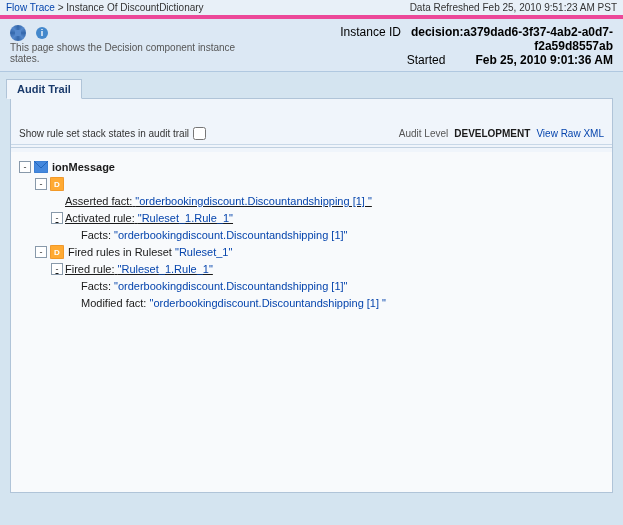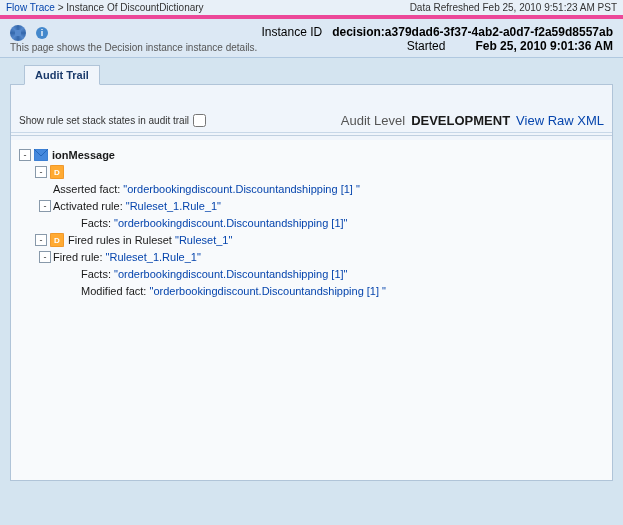--- a/index.html
+++ b/index.html
@@ -68,21 +68,21 @@
       text-align: center;
       line-height: 12px;
       vertical-align: middle;
       margin-left: 4px;
       cursor: pointer;
     }
 
     
     .tab-container {
       background: #d4e4f0;
-      padding: 6px 10px 0 24px;
+      padding: 6px 10px 0 6px;
     }
     .tab {
       display: inline-block;
       background: #f0f5fb;
       border: 1px solid #b0c4d8;
       border-bottom: 1px solid #f0f5fb;
       padding: 3px 10px;
       font-size: 11px;
       color: #1a3a6b;
       font-weight: bold;
@@ -113,21 +113,21 @@
       font-size: 10px;
       color: #333;
       display: flex;
       align-items: center;
       gap: 4px;
     }
     .audit-right {
       display: flex;
       align-items: center;
       gap: 6px;
-      font-size: 13px;
+      font-size: 10px;
       color: #333;
     }
     .audit-level-label { color: #555; }
     .audit-level-value { font-weight: bold; color: #1a1a1a; }
     .view-raw-xml { color: #0645ad; text-decoration: none; cursor: pointer; }
 
     
     .tree-content {
       padding: 6px 8px;
       font-size: 11px;
@@ -157,21 +157,21 @@
       margin-top: 2px;
       flex-shrink: 0;
       color: #333;
     }
     .expand-placeholder {
       width: 14px;
       flex-shrink: 0;
     }
     .indent1 { margin-left: 0px; }
     .indent2 { margin-left: 16px; }
-    .indent3 { margin-left: 20px; }
+    .indent3 { margin-left: 32px; text-decoration: underline; }
     .indent4 { margin-left: 48px; }
 
     .node-icon {
       width: 16px;
       height: 16px;
       display: inline-flex;
       align-items: center;
       justify-content: center;
       margin-right: 3px;
       flex-shrink: 0;
@@ -195,21 +195,21 @@
   <span>Data Refreshed Feb 25, 2010 9:51:23 AM PST</span>
 </div>
 
 <div class="header-area">
   <div style="display:flex; justify-content: space-between;">
     <div>
       <div class="header-title">
         <span class="gear-icon"></span>
         <span class="info-icon">i</span>
       </div>
-      <div class="header-subtitle">This page shows the Decision instance instance details.</div>
+      <div class="header-subtitle">This page shows the Decision component instance states.</div>
     </div>
     <div style="text-align:right; font-size:12px;">
       <div>
         <span class="label">Instance ID</span>
         &nbsp;
         <span class="value" style="font-weight:bold;">decision:a379dad6-3f37-4ab2-a0d7-f2a59d8557ab</span>
       </div>
       <div>
         <span class="label">Started</span>
         &nbsp;

